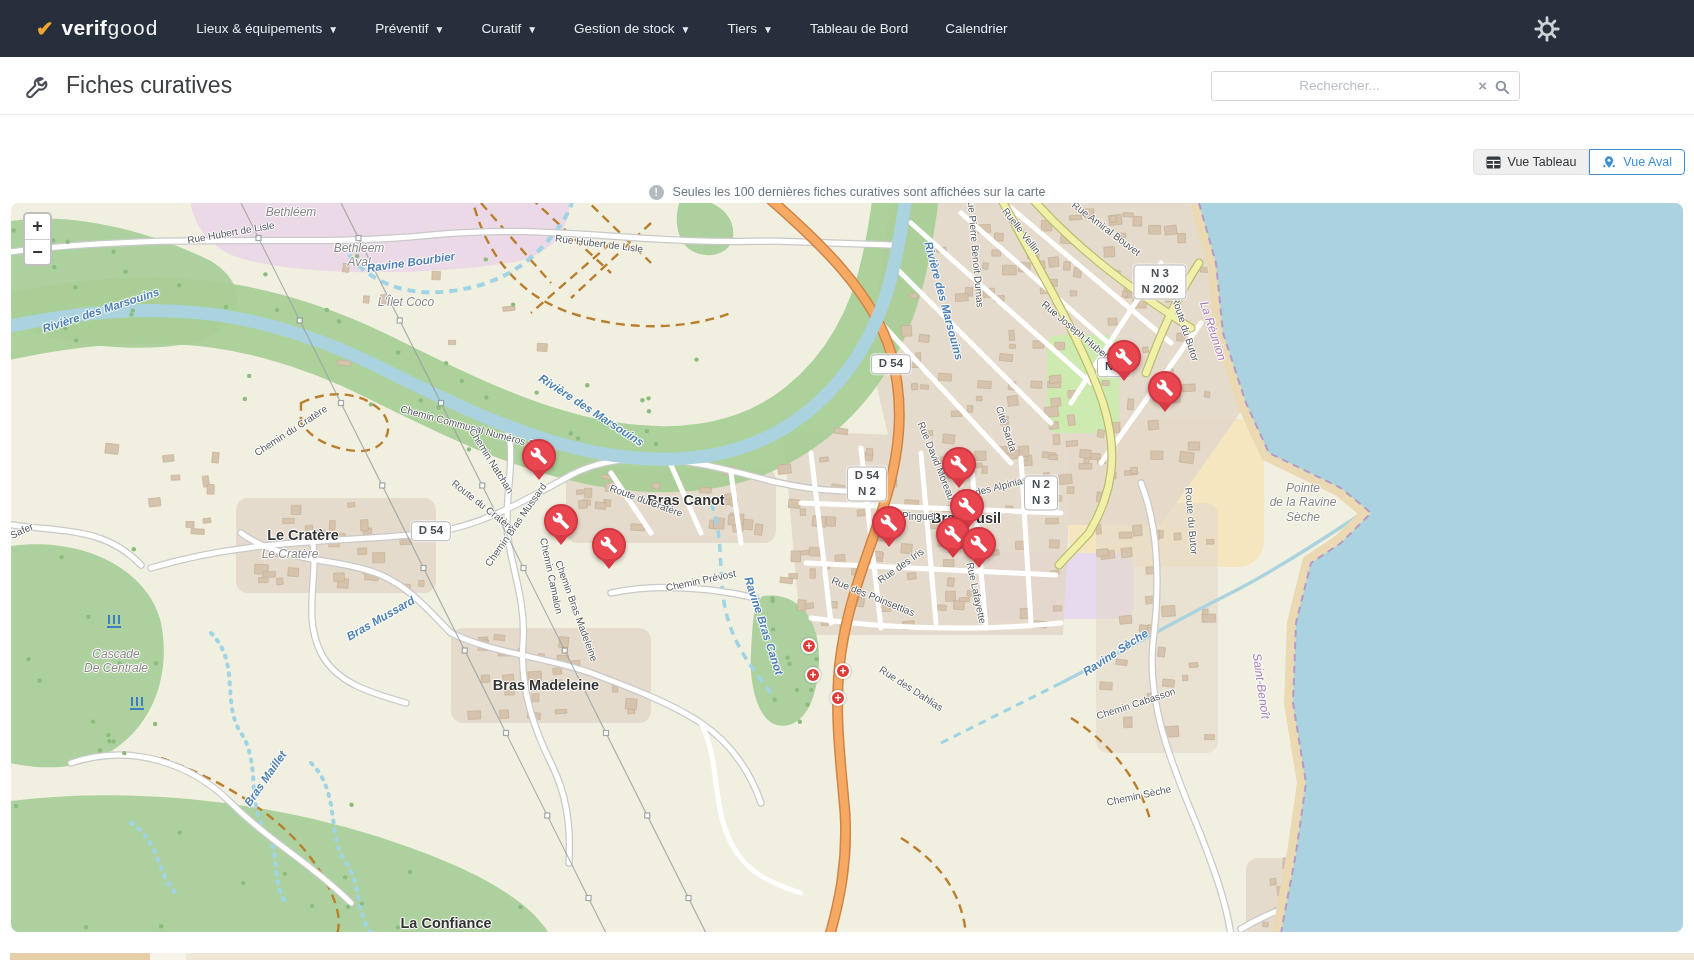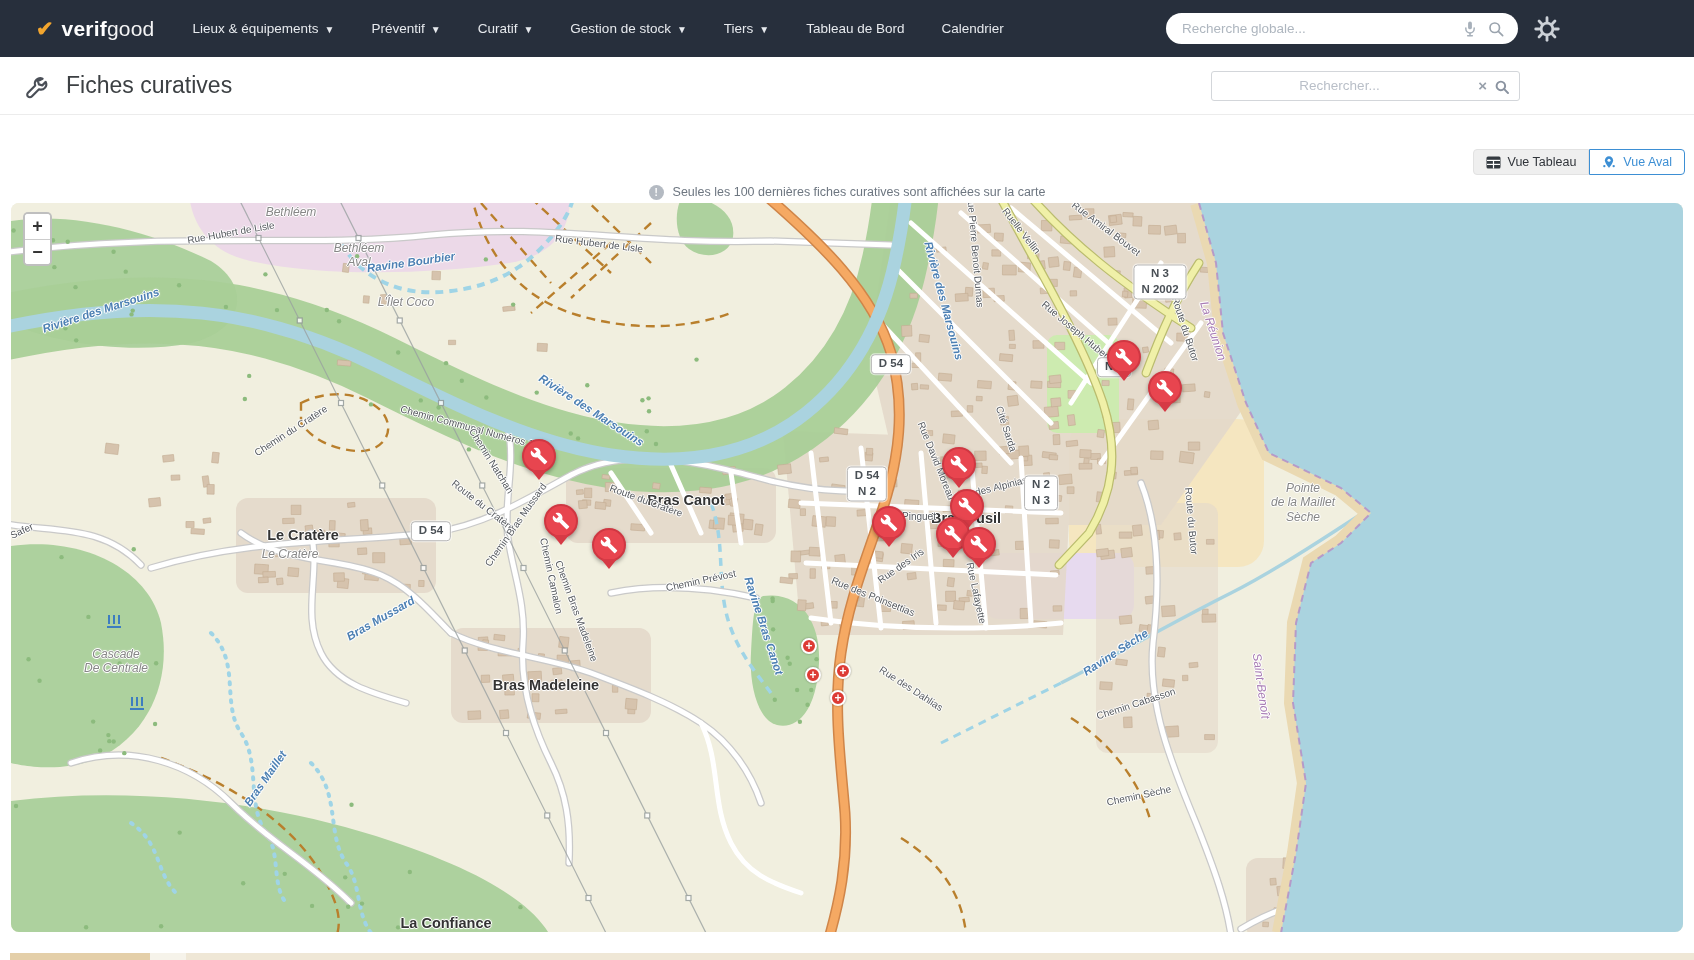--- a/index.html
+++ b/index.html
@@ -5,21 +5,21 @@
   * { box-sizing: border-box; margin: 0; padding: 0; }
   html,body { width:1694px; height:960px; overflow:hidden; background:#fff;
     font-family:"Liberation Sans", sans-serif; }
 
   
   .navbar { height:57px; background:#272f3c; display:flex; align-items:center; padding:0 0 0 36px; position:relative; }
   .brand { display:flex; align-items:center; gap:8px; margin-right:38px; cursor:pointer; }
   .brand .check { color:#f2a52e; font-size:21px; line-height:1; font-weight:bold; }
   .brand .word { font-size:21px; color:#fff; letter-spacing:.2px; }
   .brand .word b { font-weight:700; }
-  .brand .word span { font-weight:400; opacity:.95; }
+  .brand .word span { font-weight:400; opacity:.95;font-family:Liberation Mono, monospace; }
   .nav-items { display:flex; align-items:center; gap:37px; }
   .nav-item { color:#e7eaee; font-size:13.5px; display:flex; align-items:center; gap:6px; cursor:pointer; white-space:nowrap; }
   .nav-item .chev { font-size:10px; color:#e7eaee; margin-top:1px; }
   .nav-right { position:absolute; right:134px; top:0; height:57px; display:flex; align-items:center; gap:16px; }
   .gsearch { width:352px; height:31px; background:#fff; border-radius:16px; display:flex; align-items:center; padding:0 12px 0 16px; }
   .gsearch input { flex:1; border:none; outline:none; font-size:13.5px; color:#555; background:transparent; }
   .gsearch input::placeholder { color:#aeb6bf; }
   .gsearch svg { flex:none; }
   .gear { width:26px; height:26px; }
 
@@ -110,33 +110,20 @@
         <span class="chev">▼</span>
       </div>
       <div class="nav-item">
         <span>Tableau de Bord</span>
       </div>
       <div class="nav-item">
         <span>Calendrier</span>
       </div>
     </div>
   <div class="nav-right">
-    <div class="gsearch">
-      <input placeholder="Recherche globale..." style="">
-      <svg class="micsvg" width="20" height="20" viewBox="0 0 24 24" fill="none" stroke="#a7b0ba" stroke-width="1.8" stroke-linecap="round">
-        <rect x="9.7" y="3" width="4.6" height="9.4" rx="2.3" fill="#a7b0ba" stroke="none"></rect>
-        <path d="M7 10.8 v1 a5 5 0 0 0 10 0 v-1"></path>
-          <line x1="12" y1="17" x2="12" y2="19.8"></line>
-          <line x1="9.2" y1="20.2" x2="14.8" y2="20.2"></line>
-      </svg>
-      <svg width="20" height="20" viewBox="0 0 24 24" fill="none" stroke="#9aa3ad" stroke-width="2" stroke-linecap="round" style="margin-left:6px">
-        <circle cx="10.5" cy="10.5" r="5.7"></circle>
-          <line x1="14.8" y1="14.8" x2="20" y2="20"></line>
-      </svg>
-    </div>
     <svg class="gear" viewBox="0 0 24 24" fill="none" stroke="#ccd1d7" stroke-width="2.6" stroke-linecap="round">
       <circle cx="12" cy="12" r="5.4"></circle>
       <line x1="19" y1="12" x2="22.4" y2="12"></line>
         <line x1="16.95" y1="16.95" x2="19.35" y2="19.35"></line>
       <line x1="12" y1="19" x2="12" y2="22.4"></line>
         <line x1="7.05" y1="16.95" x2="4.65" y2="19.35"></line>
       <line x1="5" y1="12" x2="1.6" y2="12"></line>
         <line x1="7.05" y1="7.05" x2="4.65" y2="4.65"></line>
       <line x1="12" y1="5" x2="12" y2="1.6"></line>
         <line x1="16.95" y1="7.05" x2="19.35" y2="4.65"></line>
@@ -741,21 +728,21 @@
       <div class="lbl locality" style="left: 395px; top: 99px; transform: translate(-50%, -50%) rotate(0deg);">L'Îlet Coco</div>
       <div class="lbl town" style="left: 292px; top: 333px; transform: translate(-50%, -50%) rotate(0deg);">Le Cratère</div>
       <div class="lbl locality" style="left: 279px; top: 351px; transform: translate(-50%, -50%) rotate(0deg);">Le Cratère</div>
       <div class="lbl locality" style="left: 105px; top: 458px; transform: translate(-50%, -50%) rotate(0deg);">Cascade
 De Centrale</div>
       <div class="lbl town" style="left: 675px; top: 298px; transform: translate(-50%, -50%) rotate(0deg);">Bras Canot</div>
       <div class="lbl town" style="left: 535px; top: 483px; transform: translate(-50%, -50%) rotate(0deg);">Bras Madeleine</div>
       <div class="lbl town" style="left: 955px; top: 316px; transform: translate(-50%, -50%) rotate(0deg);">Bras Fusil</div>
       <div class="lbl town" style="left: 435px; top: 721px; transform: translate(-50%, -50%) rotate(0deg);">La Confiance</div>
       <div class="lbl locality" style="left: 1292px; top: 300px; transform: translate(-50%, -50%) rotate(0deg);">Pointe
-de la Maillet
+de la Ravine
 Sèche</div>
       <div class="lbl water" style="left: 400px; top: 60px; transform: translate(-50%, -50%) rotate(-8deg);">Ravine Bourbier</div>
       <div class="lbl water" style="left: 90px; top: 108px; transform: translate(-50%, -50%) rotate(-18deg);">Rivière des Marsouins</div>
       <div class="lbl water" style="left: 580px; top: 208px; transform: translate(-50%, -50%) rotate(33deg);">Rivière des Marsouins</div>
       <div class="lbl water" style="left: 932px; top: 98px; transform: translate(-50%, -50%) rotate(75deg);">Rivière des Marsouins</div>
       <div class="lbl water" style="left: 752px; top: 423px; transform: translate(-50%, -50%) rotate(72deg);">Ravine Bras Canot</div>
       <div class="lbl water" style="left: 370px; top: 416px; transform: translate(-50%, -50%) rotate(-30deg);">Bras Mussard</div>
       <div class="lbl water" style="left: 255px; top: 576px; transform: translate(-50%, -50%) rotate(-55deg);">Bras Maillet</div>
       <div class="lbl water" style="left: 1105px; top: 450px; transform: translate(-50%, -50%) rotate(-33deg);">Ravine Sèche</div>
       <div class="lbl admin" style="left: 1250px; top: 483px; transform: translate(-50%, -50%) rotate(82deg);">Saint-Benoît</div>

